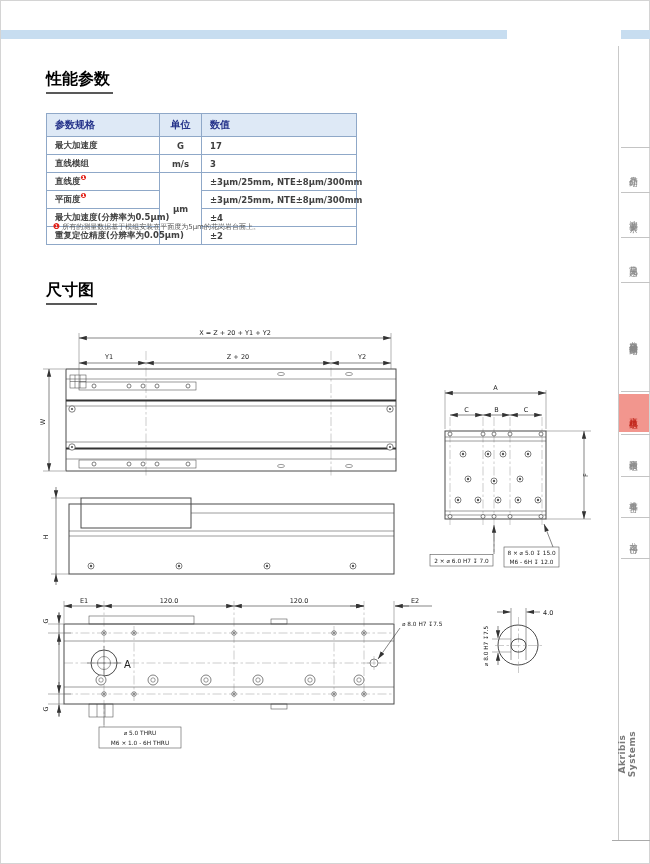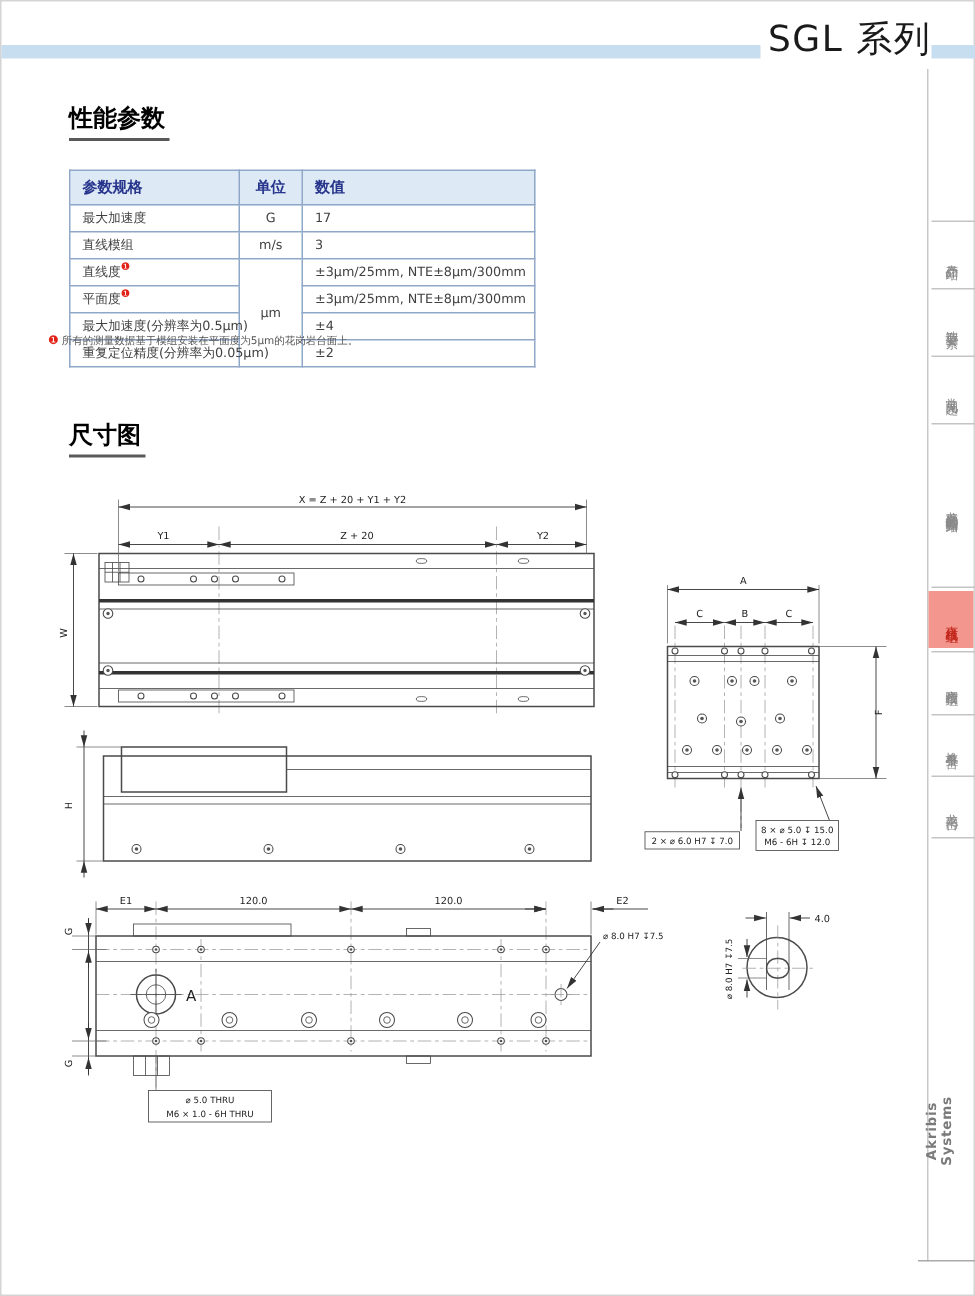--- a/index.html
+++ b/index.html
@@ -17,24 +17,24 @@
   .section-title{position:absolute;font-size:16px;font-weight:bold;color:#000000;
                  border-bottom:2px solid #595959;padding:0 3px 2px 0;}
   #sec1{left:45px;top:68px;}
   #sec2{left:45px;top:279px;}
 
   
   table.spec{position:absolute;left:45px;top:112px;width:310px;border-collapse:collapse;table-layout:fixed;}
   .spec th,.spec td{border:1px solid #8FA8C8;}
   .spec th{background:#DEE9F6;color:#26348B;font-size:10px;text-align:left;padding:4px 0 4px 8px;margin-top:16px;}
   .spec th.center{text-align:center;padding-left:0;}
-  .spec td{font-size:8.5px;color:#404040;padding:2.5px 0 2.5px 8px;height:11px;white-space:nowrap;}
+  .spec td{font-size:8.5px;color:#404040;padding:2.5px 0 2.5px 8px;height:11px;white-space:nowrap;font-weight:bold;}
   .spec td.unit{text-align:center;padding:0;}
   sup.note-ref{color:#E2231A;font-size:7px;line-height:0;}
-  .footnote{position:absolute;left:31px;top:221px;font-size:7px;color:#555;}
+  .footnote{position:absolute;left:52px;top:221px;font-size:7px;color:#555;}
   .footnote .icon{color:#E2231A;font-size:8px;margin-right:2px;}
 
   
   svg.drawing{position:absolute;left:0;top:318px;width:650px;height:452px;pointer-events:none;}
   .ol{stroke:#4a4a4a;stroke-width:1;fill:none;}
   .tl{stroke:#4a4a4a;stroke-width:0.55;fill:none;}
   .tk{stroke:#333;stroke-width:2.2;fill:none;}
   .cl{stroke:#999;stroke-width:0.5;fill:none;stroke-dasharray:9 2.5 2.5 2.5;}
   .dl{stroke:#333;stroke-width:0.6;fill:none;}
   .xl{stroke:#666;stroke-width:0.5;fill:none;}
@@ -58,21 +58,20 @@
   .footer-line{position:absolute;left:611px;top:839px;width:39px;height:1px;background:#aaa;}
   .brand{position:absolute;left:584px;top:743px;width:84px;text-align:center;transform:rotate(-90deg);
          font-size:9px;font-weight:bold;color:#7a7a7a;letter-spacing:0.5px;}
 </style>
 </head>
 <body>
 
 <div id="page">
 
   <div class="band" id="band-left"></div>
-  <div class="series-title">SGL 系列</div>
   <div class="band" id="band-right"></div>
 
   <div class="section-title" id="sec1">性能参数</div>
 
   <table class="spec">
     <colgroup>
         <col style="width:113px">
         <col style="width:42px">
         <col style="width:155px">
       </colgroup>

